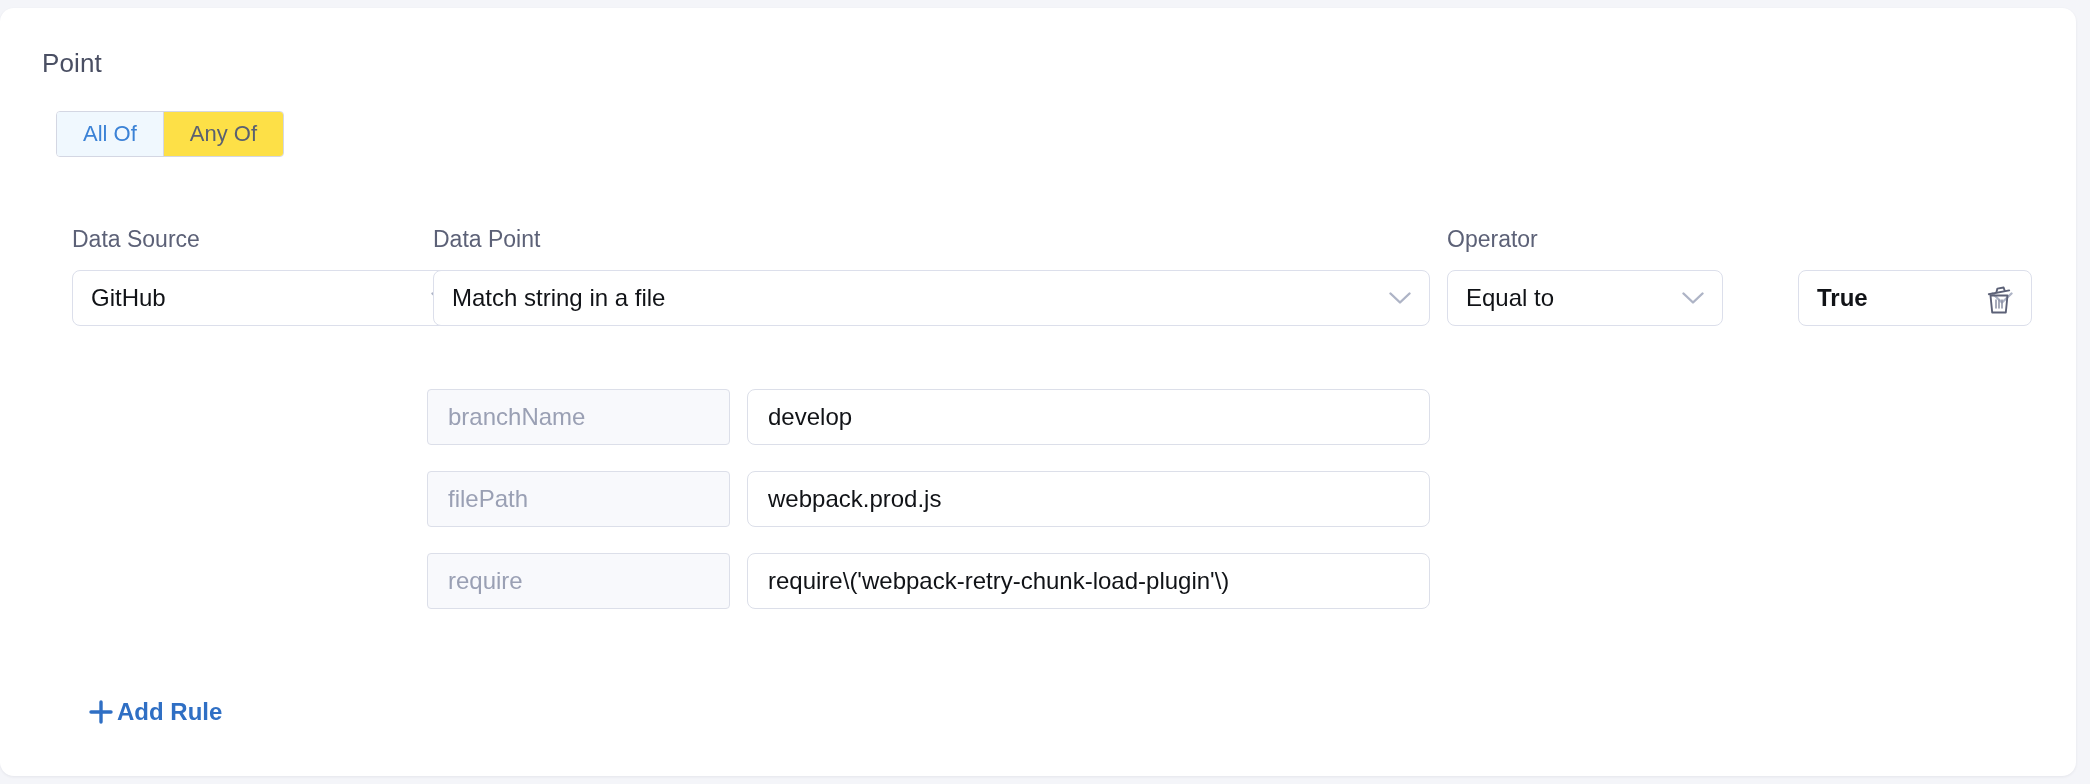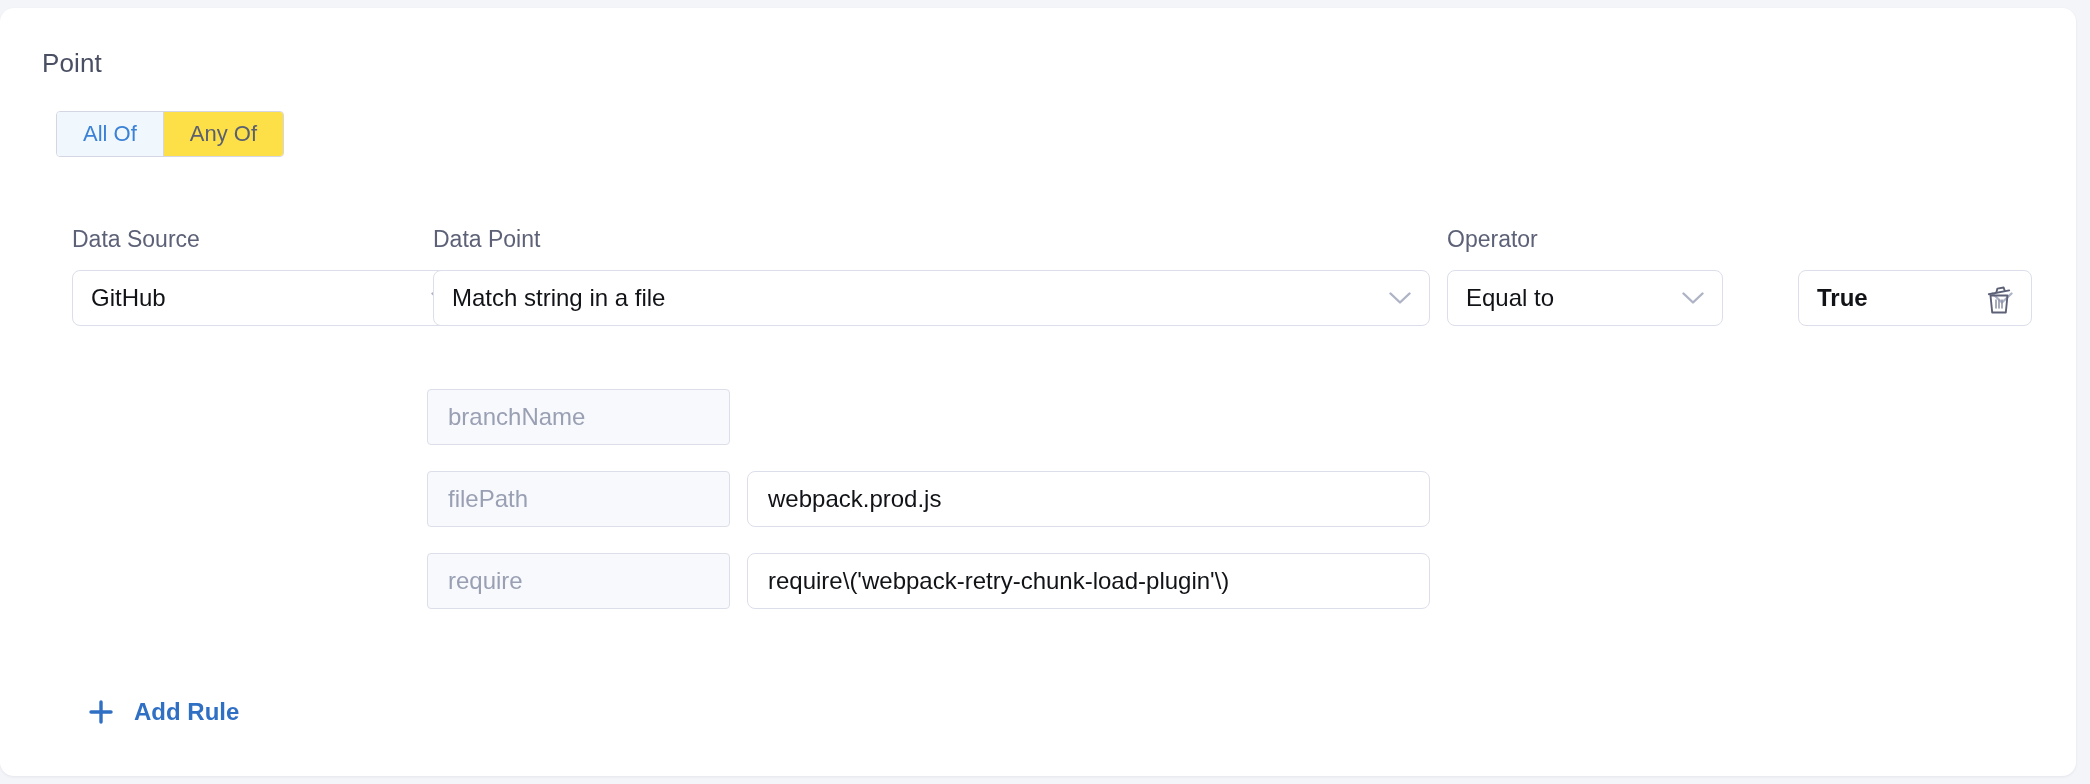--- a/index.html
+++ b/index.html
@@ -172,21 +172,21 @@
     cursor: text;
   }
 
   
   .add-rule {
     position: absolute;
     left: 88px;
     top: 690px;
     display: flex;
     align-items: center;
-    gap: 20px;
+    gap: 3px;
     color: #2f6fc4;
     font-size: 24px;
     font-weight: bold;
     cursor: pointer;
     background: transparent;
     border: none;
     padding: 0;
     font-family: "Liberation Sans", sans-serif;
   }
   .plus-icon { display: flex; align-items: center; }
@@ -251,20 +251,21 @@
         <path d="M14.2 9.9L15.4 5.6L21.6 4.5L22.9 8.3" stroke="#5c6177" stroke-width="1.9" stroke-linejoin="round"></path>
         <path d="M14 17V25" stroke="#8a8fa3" stroke-width="1.5" stroke-linecap="round"></path>
         <path d="M17 17V25" stroke="#8a8fa3" stroke-width="1.5" stroke-linecap="round"></path>
         <path d="M20 17V25" stroke="#8a8fa3" stroke-width="1.5" stroke-linecap="round"></path>
       </svg>
     </span>
   </button>
 
   <div class="param-row param-row-0">
     <div class="param-key">branchName</div>
+    <div class="param-val">develop</div>
   </div>
 
   <div class="param-row param-row-1">
     <div class="param-key">filePath</div>
     <div class="param-val">webpack.prod.js</div>
   </div>
 
   <div class="param-row param-row-2">
     <div class="param-key">require</div>
     <div class="param-val">require\('webpack-retry-chunk-load-plugin'\)</div>

